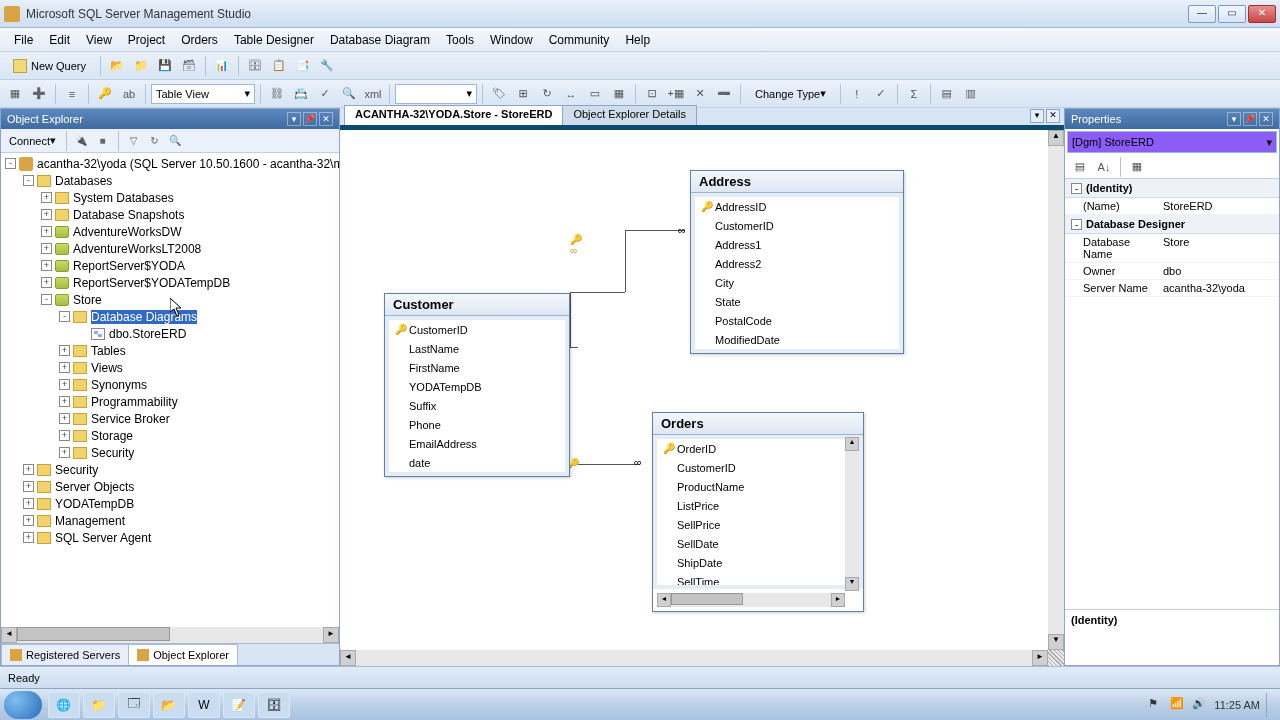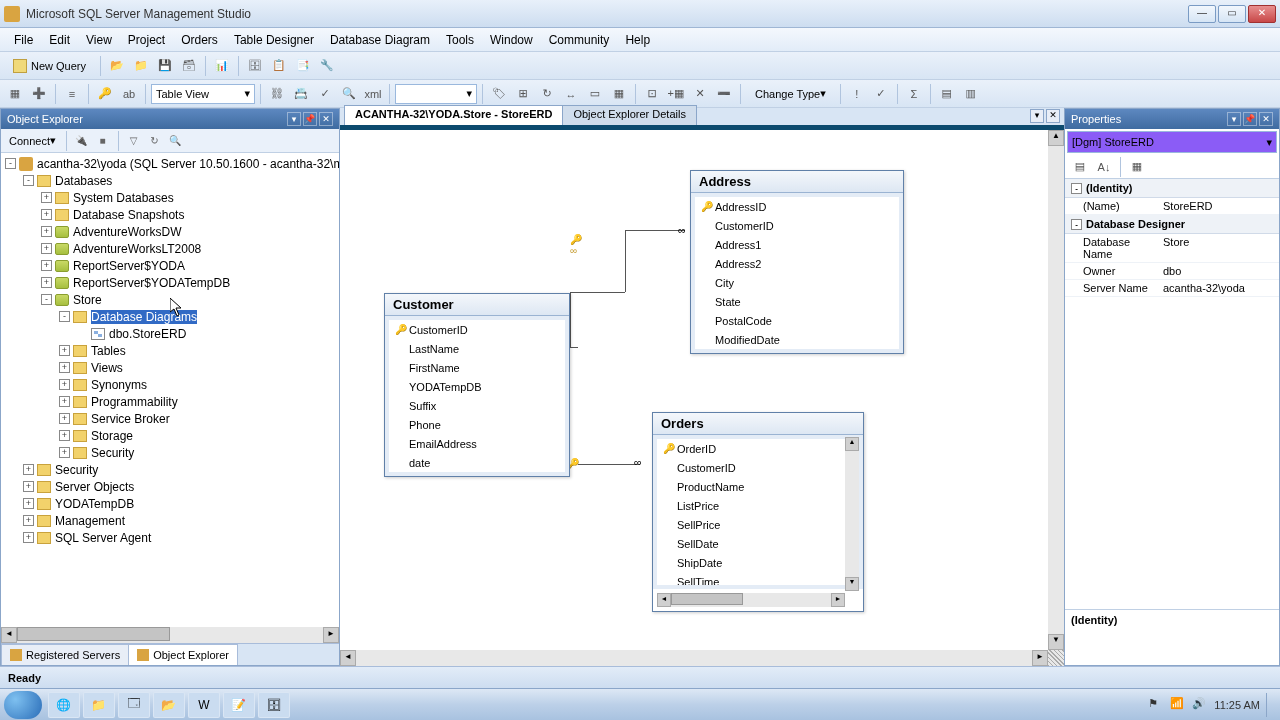--- a/index.html
+++ b/index.html
@@ -105,21 +105,21 @@
 .props-grid { flex: 1; font-size: 11px; }
 .pg-cat { background: #eef2f7; padding: 3px 6px; font-weight: bold; display: flex; align-items: center; border-bottom: 1px solid #d0dae8; }
 .pg-cat .tog { width: 11px; height: 11px; border: 1px solid #888; font-size: 8px; text-align: center; line-height: 9px; margin-right: 4px; background: #fff; }
 .pg-row { display: flex; border-bottom: 1px solid #eef2f7; }
 .pg-name { width: 92px; padding: 2px 6px 2px 18px; }
 .pg-val { flex: 1; padding: 2px 6px; }
 .props-desc { height: 56px; border-top: 1px solid #c0d0e4; padding: 4px 6px; font-size: 11px; }
 .props-desc .dtitle { font-weight: bold; }
 
 
-.statusbar { height: 22px; background: linear-gradient(#e2ecf8,#cdddf0); display: flex; align-items: center; padding: 0 8px; font-size: 11px; border-top: 1px solid #a8bcda; font-weight: bold; }
+.statusbar { height: 22px; background: linear-gradient(#e2ecf8,#cdddf0); display: flex; align-items: center; padding: 0 8px; font-size: 11px; border-top: 1px solid #a8bcda; }
 
 
 .taskbar { height: 32px; background: linear-gradient(#dde8f5,#bcd0e8 50%,#a8c2e0); display: flex; align-items: center; padding: 0 4px; border-top: 1px solid #8ba6c9; }
 .start-orb { width: 38px; height: 28px; border-radius: 14px; background: radial-gradient(circle at 30% 30%, #7ec0f0, #2a6db8); margin-right: 6px; }
 .task-icon { width: 32px; height: 26px; border: 1px solid rgba(255,255,255,0.3); margin-right: 3px; background: #cadcf0; border-radius: 2px; display: flex; align-items: center; justify-content: center; font-size: 12px; }
 .tray { margin-left: auto; display: flex; align-items: center; gap: 6px; font-size: 11px; color: #333; }
 .tray-icon { width: 16px; height: 16px; }
 
 .cursor { position: absolute; width: 14px; height: 20px; pointer-events: none; z-index: 999; }
 .cursor svg { display: block; }

